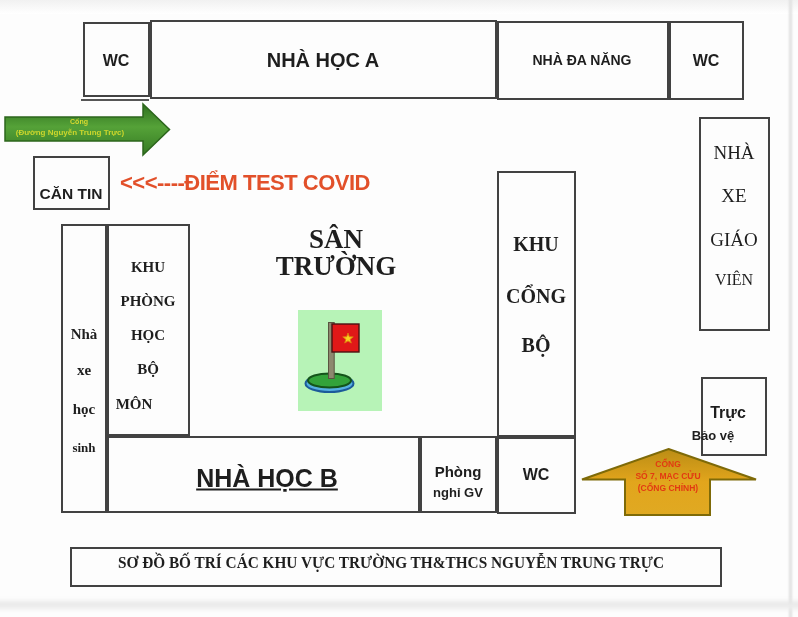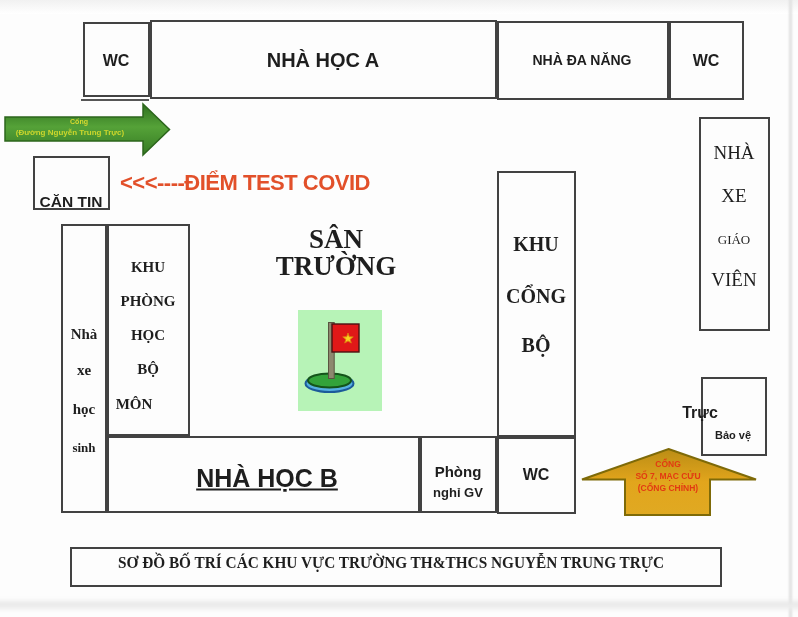--- a/index.html
+++ b/index.html
@@ -41,43 +41,43 @@
         <stop offset="0.45" stop-color="#55a238"></stop>
         <stop offset="1" stop-color="#357a23"></stop>
       </linearGradient>
     </defs>
     <polygon points="5,19 143,19 143,6 169.5,31.5 143,57 143,43 5,43" fill="url(#ga)" stroke="#2c661c" stroke-width="1.5"></polygon>
     <text x="79" y="25.5" text-anchor="middle" font-family="Liberation Sans, sans-serif" font-weight="bold" font-size="7px" fill="#d8da30">Cổng</text>
     <text x="70" y="37" text-anchor="middle" font-family="Liberation Sans, sans-serif" font-weight="bold" font-size="8px" fill="#ccd62c">(Đường Nguyễn Trung Trực)</text>
   </svg>
 
   <div class="box" style="left:33px;top:156px;width:77px;height:54px;"></div>
-  <div class="lbl sans-b c" style="left:71px;top:194px;font-size:15.5px;margin-top:8px;">CĂN TIN</div>
+  <div class="lbl sans-b c" style="left:71px;top:194px;font-size:15.5px;">CĂN TIN</div>
 
   <div class="lbl sans-b" style="left:120px;top:170px;font-size:22px;letter-spacing:-0.5px;color:#e2502a;">&lt;&lt;&lt;----ĐIỂM TEST COVID</div>
 
   <div class="lbl serif-b" style="left:336px;top:226px;font-size:27px;line-height:27px;text-align:center;transform:translateX(-50%);">SÂN<br>TRƯỜNG</div>
 
   <div class="box" style="left:497px;top:171px;width:79px;height:266px;"></div>
   <div class="lbl serif-b c" style="left:536px;top:244px;font-size:20px;">KHU</div>
   <div class="lbl serif-b c" style="left:536px;top:296px;font-size:20px;">CỔNG</div>
   <div class="lbl serif-b c" style="left:536px;top:345px;font-size:20px;">BỘ</div>
 
   <div class="box" style="left:497px;top:437px;width:79px;height:77px;"></div>
   <div class="lbl sans-b c" style="left:536px;top:475px;font-size:16px;">WC</div>
 
   <div class="box" style="left:699px;top:117px;width:71px;height:214px;"></div>
   <div class="lbl serif c" style="left:734px;top:153px;font-size:19px;">NHÀ</div>
   <div class="lbl serif c" style="left:734px;top:196px;font-size:19px;">XE</div>
-  <div class="lbl serif c" style="left:734px;top:240px;font-size:13px;">GIÁO</div>
-  <div class="lbl serif c" style="left:734px;top:280px;font-size:19px;">VIÊN</div>
+  <div class="lbl serif c" style="left:734px;top:240px;font-size:19px;">GIÁO</div>
+  <div class="lbl serif c" style="left:734px;top:280px;font-size:16px;">VIÊN</div>
 
   <div class="box" style="left:701px;top:377px;width:66px;height:79px;"></div>
-  <div class="lbl sans-b c" style="left:700px;top:413px;font-size:16px;">Trực</div>
-  <div class="lbl sans-b c" style="left:733px;top:435px;font-size:11px;">Bảo vệ</div>
+  <div class="lbl sans-b c" style="left:728px;top:413px;font-size:16px;">Trực</div>
+  <div class="lbl sans-b c" style="left:713px;top:435px;font-size:13px;">Bảo vệ</div>
 
   <div class="box" style="left:61px;top:224px;width:46px;height:289px;"></div>
   <div class="lbl serif-b c" style="left:84px;top:334px;font-size:15px;">Nhà</div>
   <div class="lbl serif-b c" style="left:84px;top:370px;font-size:15px;">xe</div>
   <div class="lbl serif-b c" style="left:84px;top:409px;font-size:15px;">học</div>
   <div class="lbl serif-b c" style="left:84px;top:448px;font-size:13px;">sinh</div>
 
   <div class="box" style="left:107px;top:224px;width:83px;height:212px;"></div>
   <div class="lbl serif-b c" style="left:148px;top:267px;font-size:15px;">KHU</div>
   <div class="lbl serif-b c" style="left:148px;top:301px;font-size:15px;">PHÒNG</div>

